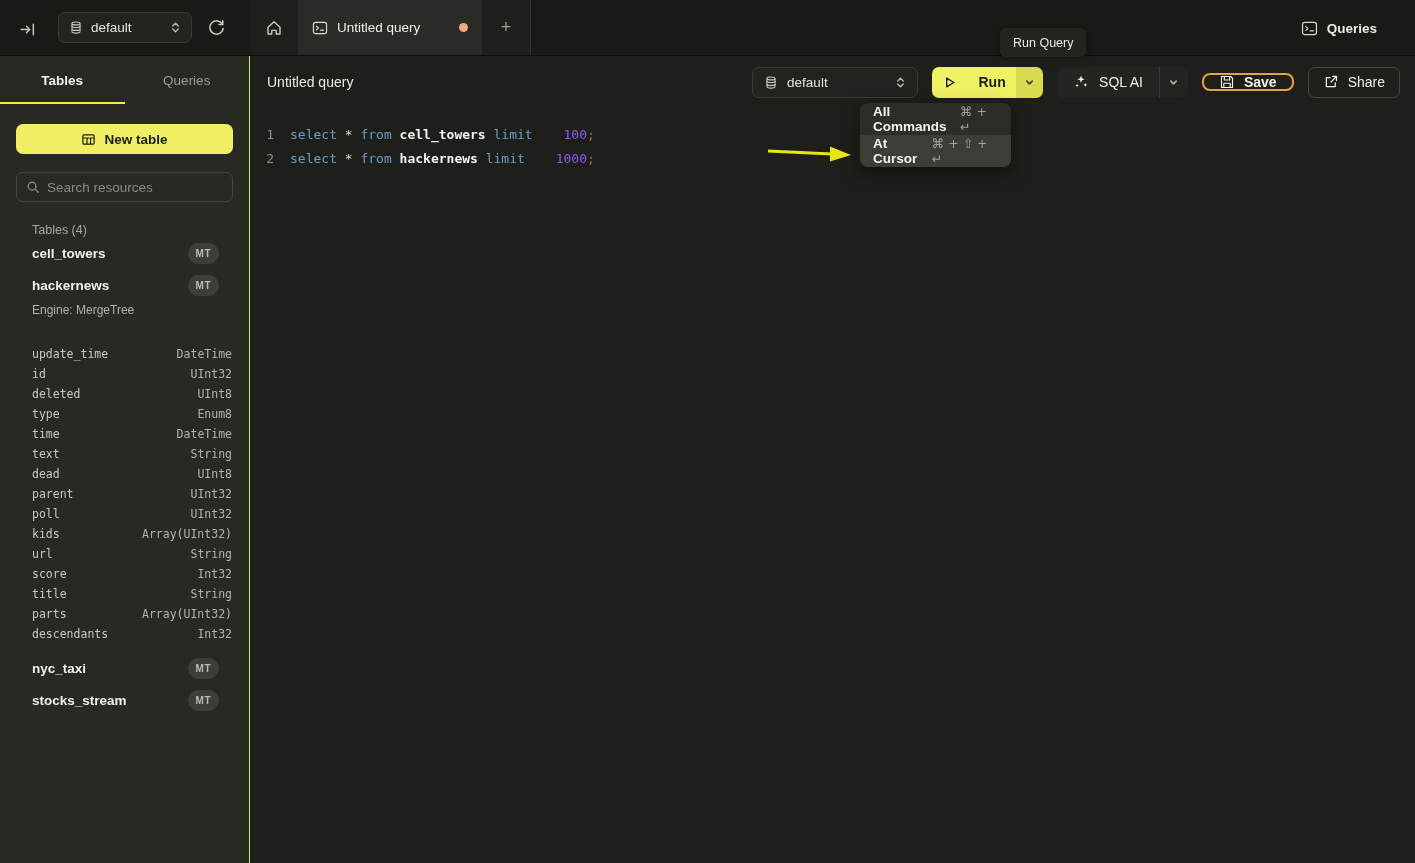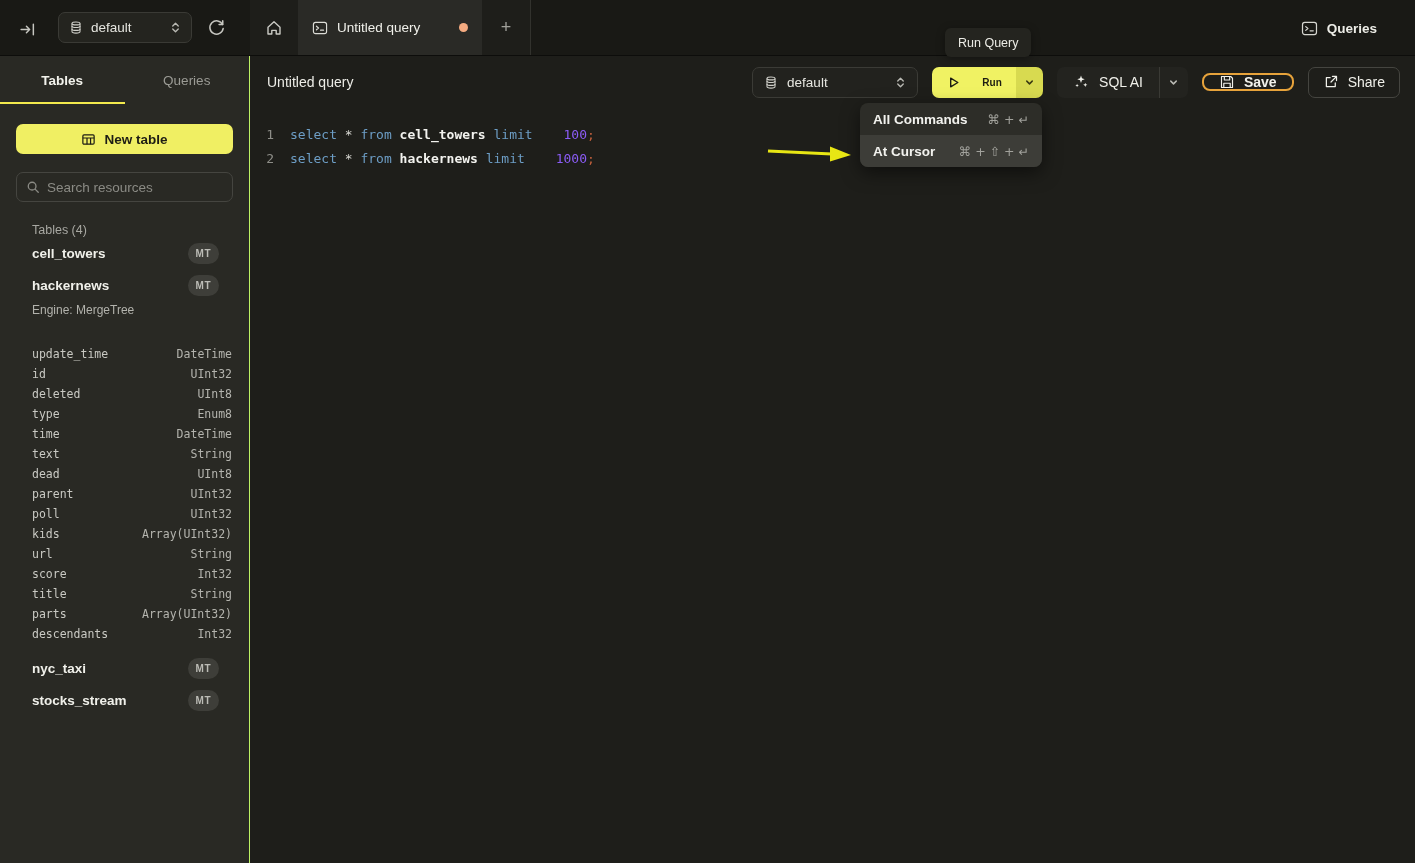--- a/index.html
+++ b/index.html
@@ -48,21 +48,21 @@
 
   .queries-top-btn {
     position:absolute; right:38px; top:14px; height:28px;
     display:flex; align-items:center; gap:9px; color:#ececE6;
     font-size:13.5px; font-weight:600; cursor:pointer; background:none; border:none;
   }
   .queries-top-btn .t-icon { color:#d6d6d0; }
 
   
   .tooltip {
-    position:absolute; left:945px; top:28px; height:29px; padding:0 13px;
+    position:absolute; left:1000px; top:28px; height:29px; padding:0 13px;
     background:#24241f; border-radius:6px; display:flex; align-items:center;
     font-size:12.5px; color:#ececE6; z-index:30;
     box-shadow:0 2px 8px rgba(0,0,0,.35);
   }
 
   
   .sidebar {
     position:absolute; left:0; top:56px; width:250px; height:807px;
     background:#292924; border-right:1px solid #bef264;
   }
@@ -124,21 +124,21 @@
     width:166px; height:31px; background:#22221e; border:1px solid #3b3b36;
     border-radius:7px; display:flex; align-items:center; padding:0 11px; gap:9px; cursor:pointer;
   }
   .tb-db-select .lbl { flex:1; font-size:13.5px; color:#e6e6e0; }
   .tb-db-select .chev { color:#b9b9b3; }
 
   .run-split { display:flex; height:31px; border-radius:7px; overflow:hidden; cursor:pointer; }
   .run-main {
     width:84px; background:#f0f263; color:#1d1d12;
     display:flex; align-items:center; justify-content:center; gap:21px;
-    font-size:10px; font-weight:600; border:none; font-family:inherit; cursor:pointer;
+    font-size:14px; font-weight:600; border:none; font-family:inherit; cursor:pointer;
   }
   .run-chev {
     width:27px; background:#d8da50; color:#3a3a12; border:none;
     display:flex; align-items:center; justify-content:center; cursor:pointer;
   }
 
   .sqlai-split {
     display:flex; height:31px; background:#23231f; border-radius:7px; overflow:hidden; cursor:pointer;
   }
   .sqlai-main {
@@ -159,21 +159,21 @@
   }
   .share-btn {
     height:31px; padding:0 14px; background:transparent;
     border:1px solid #45454f40; border:1px solid #454540; border-radius:7px;
     display:flex; align-items:center; gap:9px; color:#f0f0ea;
     font-size:14px; font-weight:500; font-family:inherit; cursor:pointer;
   }
 
   
   .run-menu {
-    position:absolute; left:860px; top:103px; width:182px; z-index:25;
+    position:absolute; left:860px; top:103px; width:151px; z-index:25;
     background:#2d2d28; border-radius:8px; overflow:hidden;
     box-shadow:0 6px 18px rgba(0,0,0,.5);
   }
   .menu-item {
     height:32px; padding:0 13px; display:flex; align-items:center;
     justify-content:space-between; cursor:pointer;
   }
   .menu-item.highlighted { background:#3d3d38; }
   .menu-label { font-size:13.5px; font-weight:600; color:#f2f2ee; }
   .menu-shortcut { font-family:"DejaVu Sans", sans-serif; font-size:12.5px; color:#a2a29c; }

